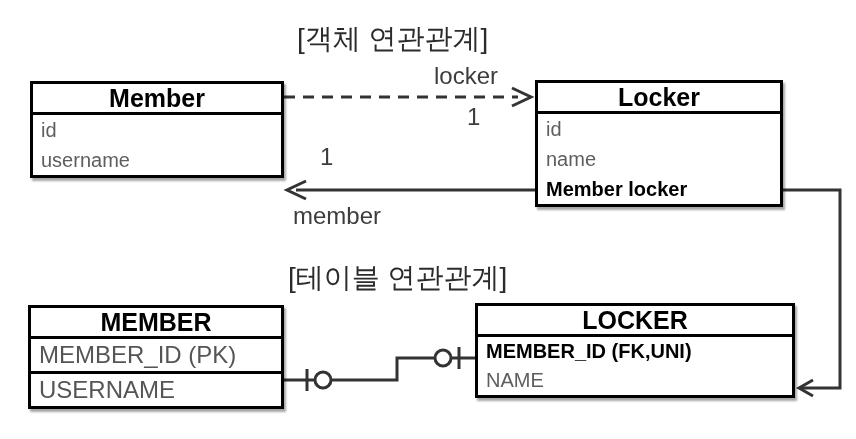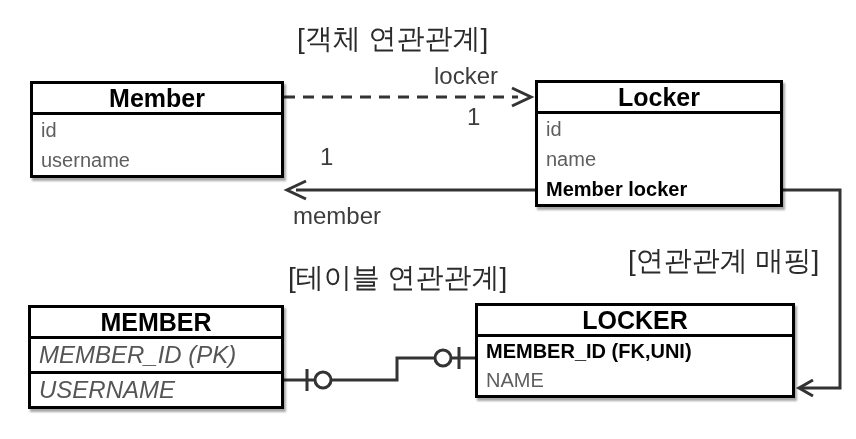--- a/index.html
+++ b/index.html
@@ -63,21 +63,20 @@
     color: #000000;
     font-weight: bold;
   }
   .trow {
     font-size: 24px;
     line-height: 32px;
     padding-left: 8px;
     color: #555555;
     border-bottom: 3px solid #000000;
     white-space: nowrap;
-    font-style: italic;
   }
   .trow.last {
     border-bottom: none;
   }
   .compartment .field {
     line-height: 29px;
   }
   .label {
     position: absolute;
     z-index: 3;
@@ -123,21 +122,20 @@
   <div class="label role" style="left:434px; top:62px;">locker</div>
 
   <div class="label card" style="left:467px; top:103px;">1</div>
 
   <div class="label card" style="left:320px; top:143px;">1</div>
 
   <div class="label role" style="left:293px; top:202px;">member</div>
 
   <div class="label ko" style="left:288px; top:259px;">[테이블 연관관계]</div>
 
-  <div class="label ko" style="left:628px; top:242px;">[연관관계 매핑]</div>
 
   <div class="box" style="left:30px; top:81px; width:254px;">
     <div class="hdr">Member</div>
     <div class="field">id</div>
     <div class="field">username</div>
   </div>
 
   <div class="box" style="left:535px; top:80px; width:248px;">
     <div class="hdr">Locker</div>
     <div class="field">id</div>

